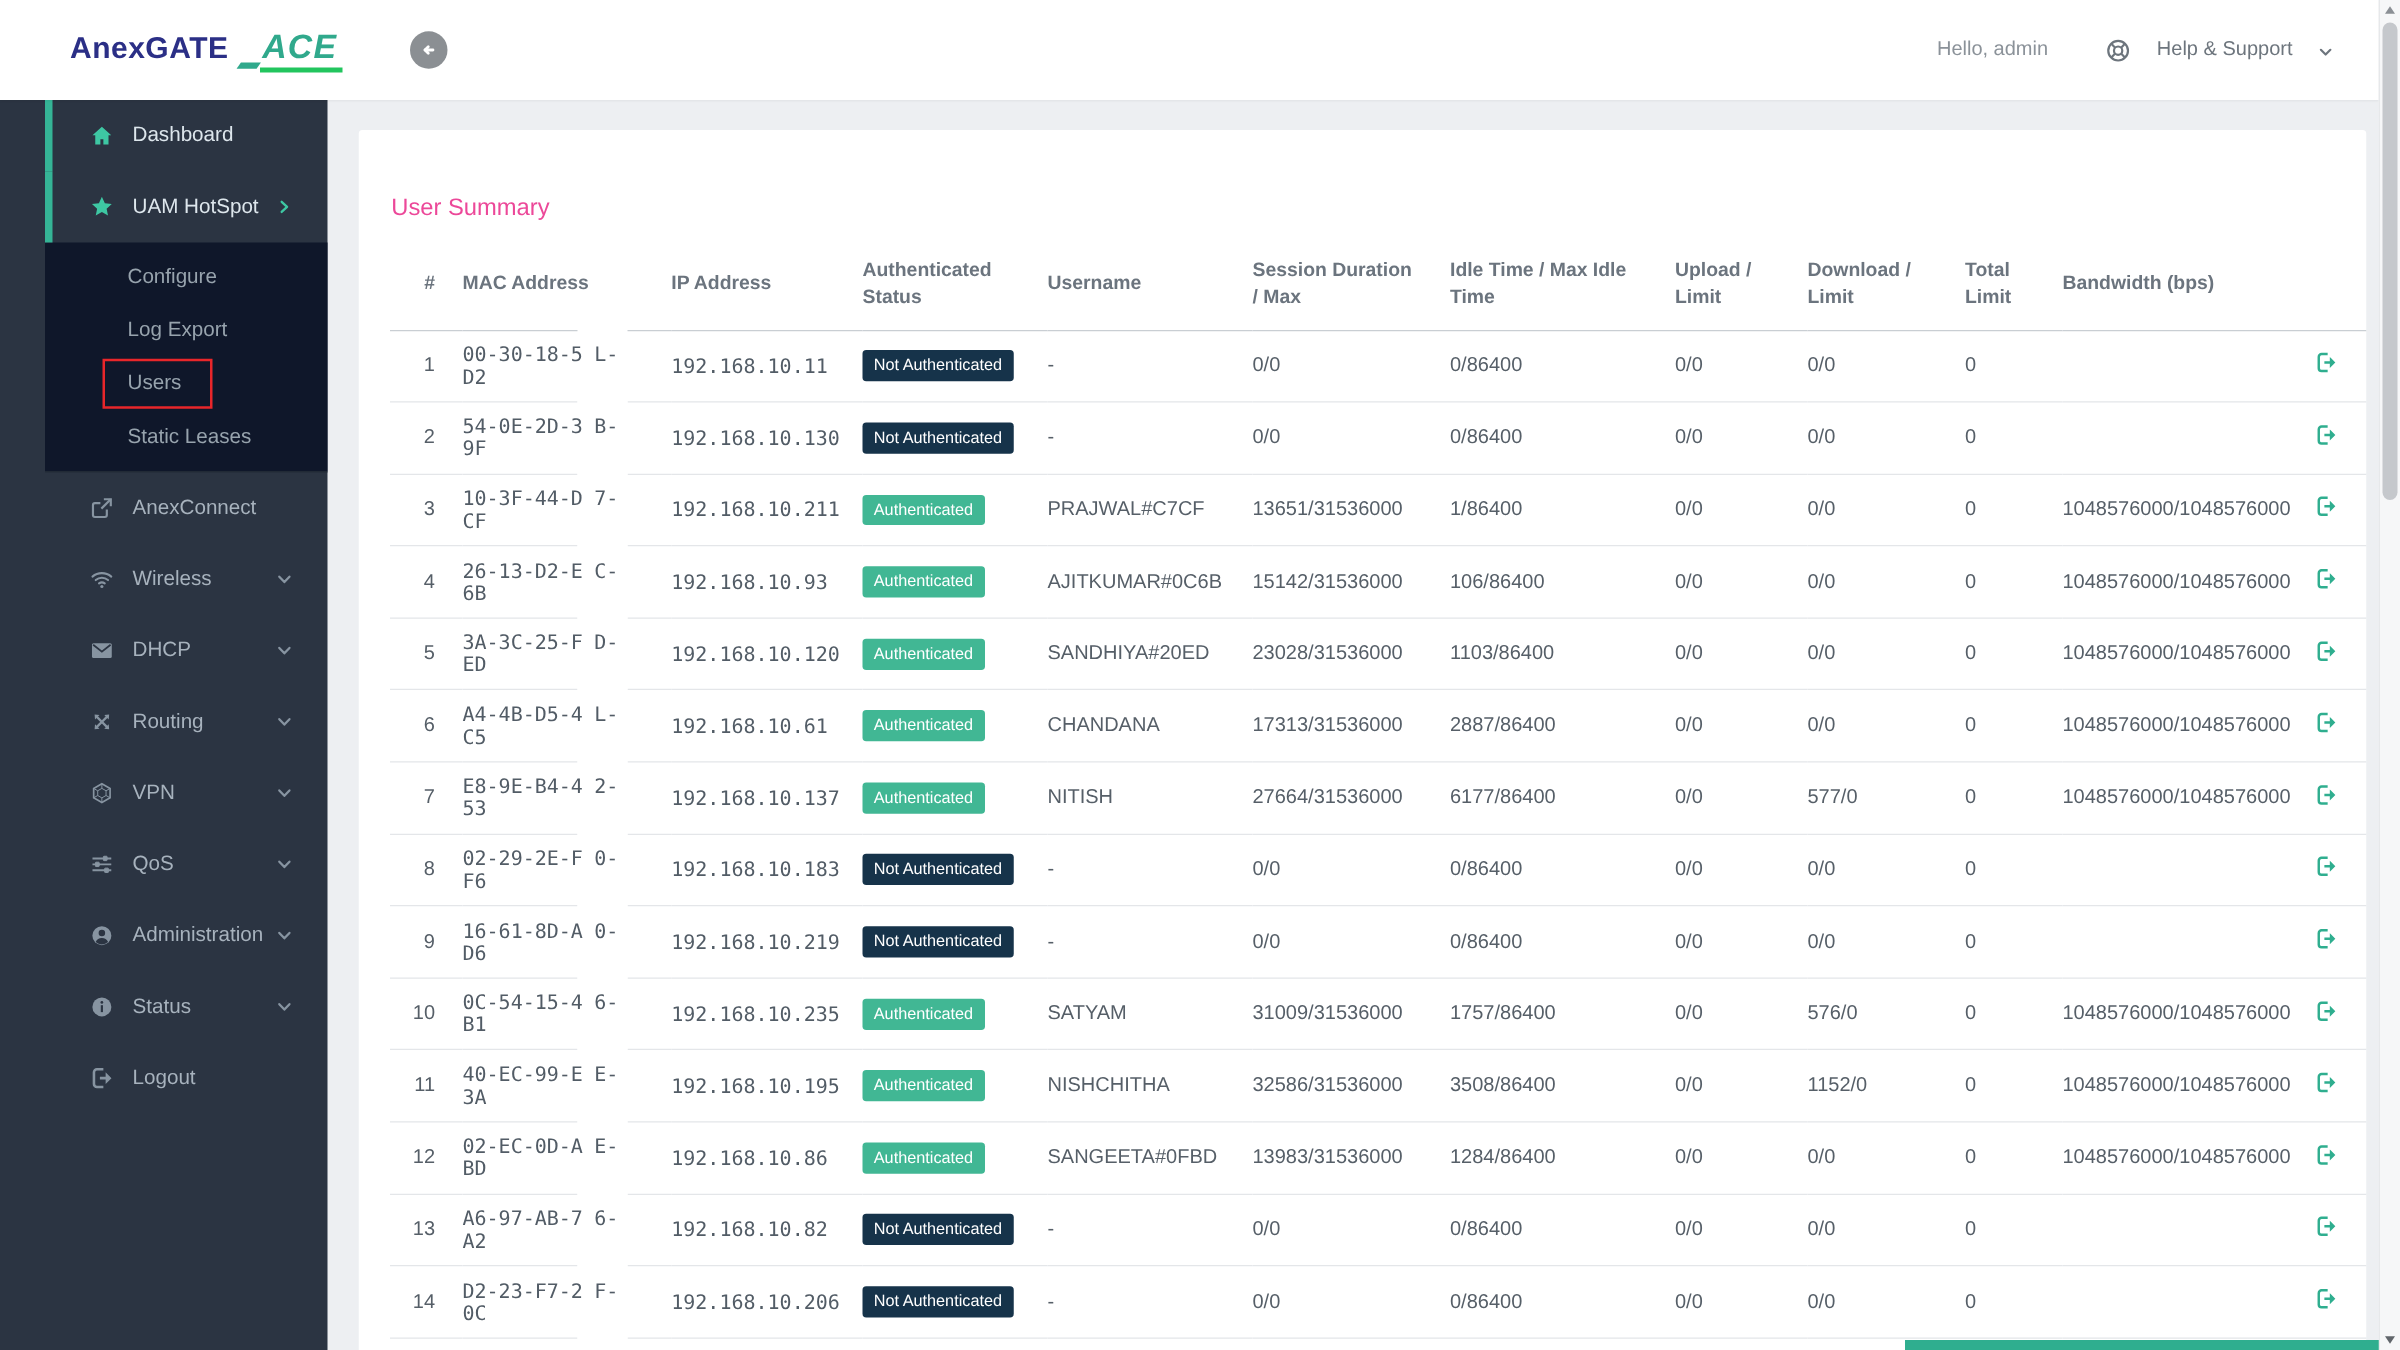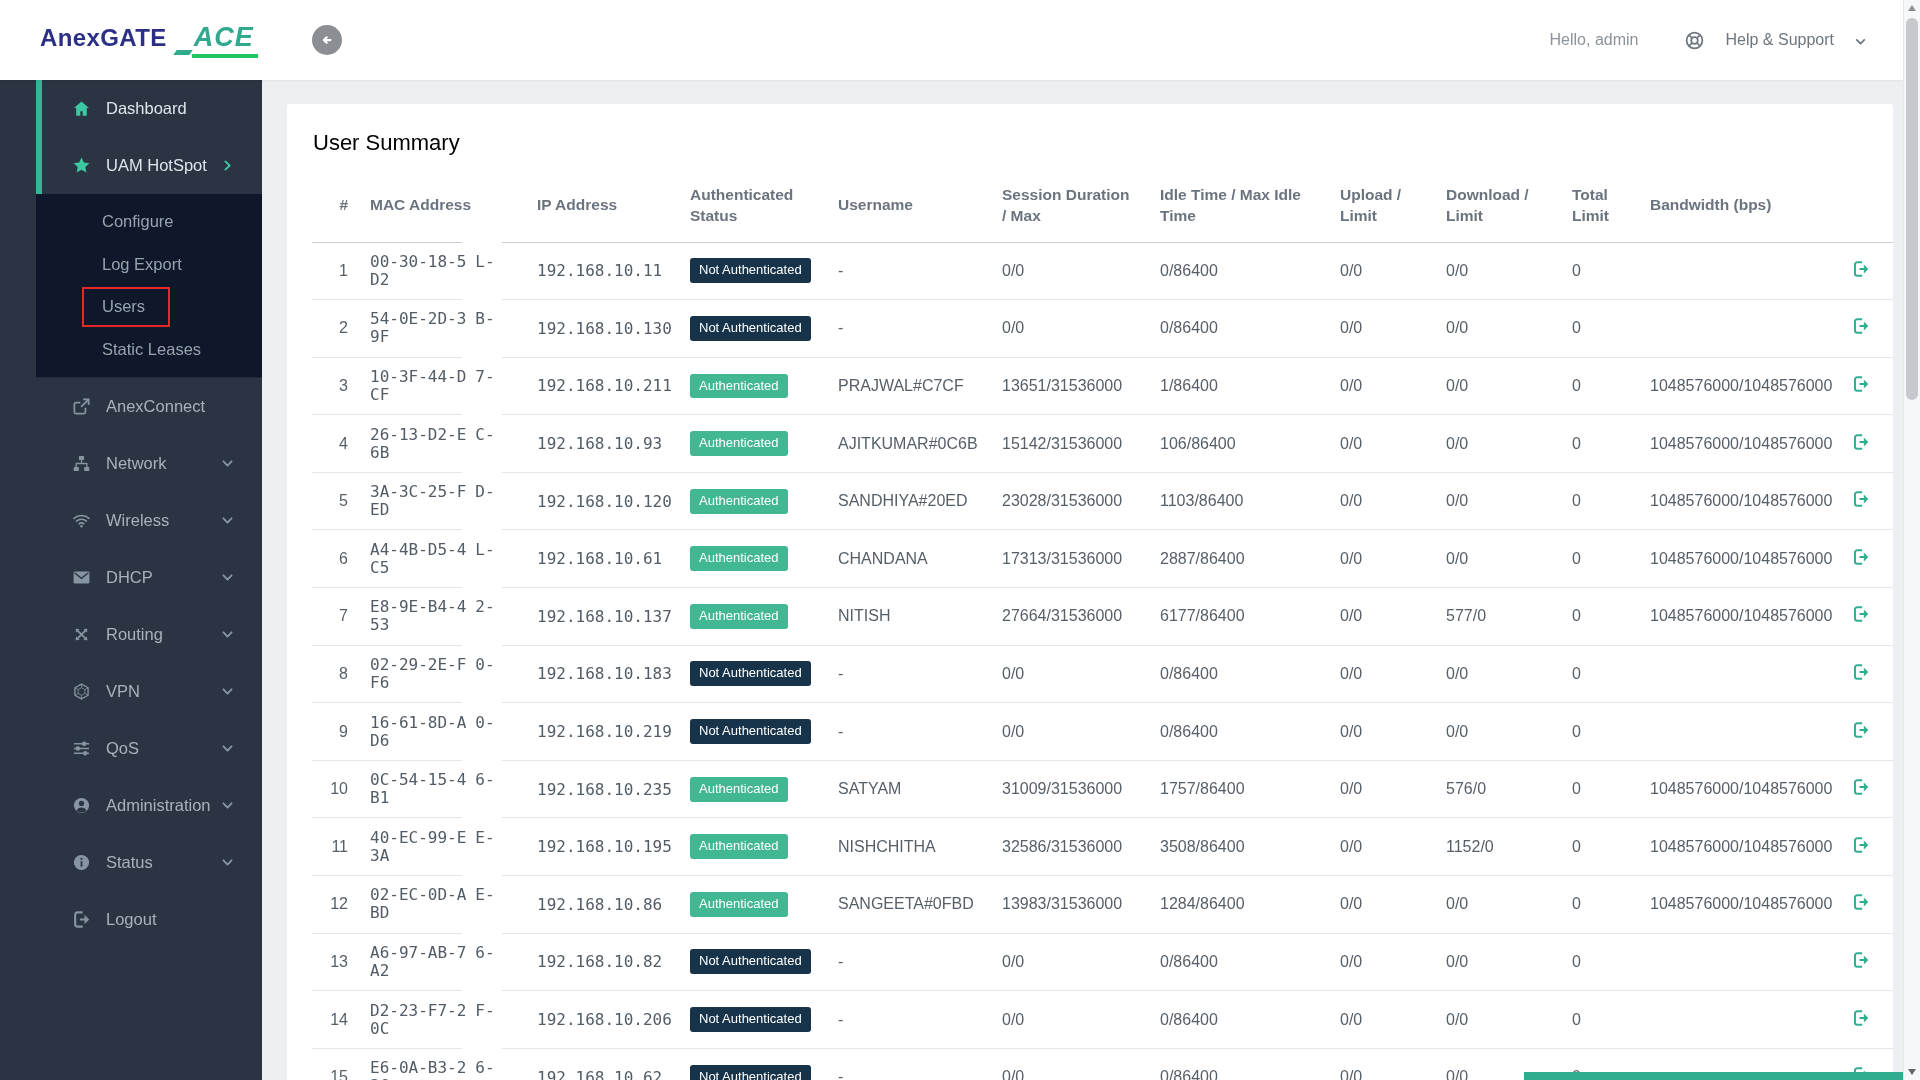--- a/index.html
+++ b/index.html
@@ -2,21 +2,21 @@
 <html><head>
 <meta charset="utf-8">
 <style>
   * { margin:0; padding:0; box-sizing:border-box; }
   html,body { width:1920px; height:1080px; overflow:hidden; font-family:"Liberation Sans", sans-serif; background:#edeff2; }
   #stage { position:relative; width:1920px; height:1080px; }
 
   
   .topbar { position:absolute; left:0; top:0; width:1903px; height:80px; background:#ffffff; z-index:5;
             display:flex; align-items:center; box-shadow:0 1px 2px rgba(0,0,0,.06); }
-  .logo { display:flex; align-items:baseline; margin-left:40px; cursor:default; }
+  .logo { display:flex; align-items:baseline; margin-left:56px; cursor:default; }
   .logo-anex { font-size:24px; font-weight:600; color:#2b2f86; letter-spacing:.4px; }
   .logo-swoosh { display:inline-block; width:16px; height:5px; background:#30a98c; transform:skewX(-35deg); margin:0 1px 3px 8px; align-self:flex-end; }
   .logo-ace { font-size:27px; font-weight:800; font-style:italic; color:#30a98c; letter-spacing:1px; border-bottom:4px solid #22c55e; padding:0 4px 1px 2px; }
   .back-btn { width:30px; height:30px; border-radius:50%; background:#8b8f93; margin-left:54px; display:flex; align-items:center; justify-content:center; cursor:pointer; }
   .back-btn svg { width:18px; height:18px; }
   .topbar-right { margin-left:auto; display:flex; align-items:center; gap:46px; padding-right:36px; }
   .greeting { font-size:16px; color:#8b9299; }
   .help { display:flex; align-items:center; gap:20px; color:#6d757d; font-size:16px; cursor:pointer; }
   .help .icn svg { width:21px; height:21px; display:block; }
   .help .chev svg { width:13px; height:13px; display:block; margin-top:2px; }
@@ -33,21 +33,21 @@
   .side-item.active::before { content:""; position:absolute; left:0; top:0; width:6px; height:100%; background:#35b496; }
   .side-item.active .side-icn, .side-item.active .side-chev { color:#3ec7a3; }
   .side-submenu { background:#0f172a; padding:6px 0; }
   .side-subitem { position:relative; height:42.8px; display:flex; align-items:center; padding-left:66px; color:#97a3ad; font-size:16.5px; cursor:pointer; }
   .red-box { position:absolute; left:46px; top:50%; transform:translateY(-50%); width:88px; height:40px; border:2px solid #e8262a; }
   .side-divider { height:1px; background:#222a36; }
 
   
   .main { position:absolute; left:262px; top:80px; width:1641px; height:1000px; background:#edeff2; }
   .card { position:absolute; left:25px; top:24px; width:1606px; height:1200px; background:#ffffff; border-radius:3px; }
-  .card-title { padding:26px 0 0 26px; font-size:22px; color:#000000; }
+  .card-title { padding:26px 0 0 26px; font-size:19px; color:#ec4899;margin-top:26px; }
 
   table.user-table { border-collapse:collapse; table-layout:fixed; width:1581px; margin:14px 0 0 0; }
   .user-table th { font-size:15.5px; font-weight:bold; color:#6b747e; text-align:left; vertical-align:middle;
                    height:72px; line-height:1.35; padding:0 28px 0 0; border-bottom:1px solid #c9ced3; }
   .user-table th.c-num, .user-table td.c-num { text-align:right; padding-right:22px; }
   .user-table td { height:57.6px; vertical-align:middle; border-bottom:1px solid #e4e6e9; font-size:16px; color:#565f68; padding:0 10px 0 0; }
   .user-table td.c-mac, .user-table td.c-ip { font-family:"DejaVu Sans Mono", monospace; font-size:16px; color:#525c66; }
   .user-table td.c-mac { position:relative; }
   .c-mac .redact { position:absolute; left:92px; top:-2px; width:40px; height:calc(100% + 4px); background:#ffffff; z-index:1; }
   .c-mac .l1, .c-mac .l2 { position:relative; z-index:2; line-height:18px; }
@@ -150,36 +150,20 @@
             <svg viewBox="0 0 24 24" fill="none" stroke="currentColor" stroke-width="2.2">
               <path d="M17 13.5V19a2 2 0 0 1-2 2H5a2 2 0 0 1-2-2V9a2 2 0 0 1 2-2h5.5"></path>
               <path d="M14 3h7v7"></path>
               <path d="M21 3 11.5 12.5"></path>
             </svg>
           </span>
           <span class="side-label">AnexConnect</span>
         </div>
         <div class="side-item">
           <span class="icn side-icn">
-            <svg viewBox="0 0 24 24" fill="currentColor">
-              <rect x="8.8" y="2.5" width="6.4" height="5.2" rx=".8"></rect>
-              <rect x="2.2" y="16.3" width="6.4" height="5.2" rx=".8"></rect>
-              <rect x="15.4" y="16.3" width="6.4" height="5.2" rx=".8"></rect>
-              <path d="M11.2 7.7h1.6v3.5h5.8a1 1 0 0 1 1 1v4.1h-1.6v-3.5H6v3.5H4.4v-4.1a1 1 0 0 1 1-1h5.8z"></path>
-            </svg>
-          </span>
-          <span class="side-label">Network</span>
-          <span class="icn side-chev">
-            <svg viewBox="0 0 24 24" fill="none" stroke="currentColor" stroke-width="3.4" stroke-linecap="round" stroke-linejoin="round">
-              <path d="M4.5 8l7.5 8 7.5-8"></path>
-            </svg>
-          </span>
-        </div>
-        <div class="side-item">
-          <span class="icn side-icn">
             <svg viewBox="0 0 24 24" fill="none" stroke="currentColor" stroke-width="2.1" stroke-linecap="round">
               <path d="M2.5 9.2a14.5 14.5 0 0 1 19 0"></path>
               <path d="M5.8 12.7a9.5 9.5 0 0 1 12.4 0"></path>
               <path d="M9.1 16.1a4.8 4.8 0 0 1 5.8 0"></path>
               <circle cx="12" cy="19.2" r="1.6" fill="currentColor" stroke="none"></circle>
             </svg>
           </span>
           <span class="side-label">Wireless</span>
           <span class="icn side-chev">
             <svg viewBox="0 0 24 24" fill="none" stroke="currentColor" stroke-width="3.4" stroke-linecap="round" stroke-linejoin="round">

